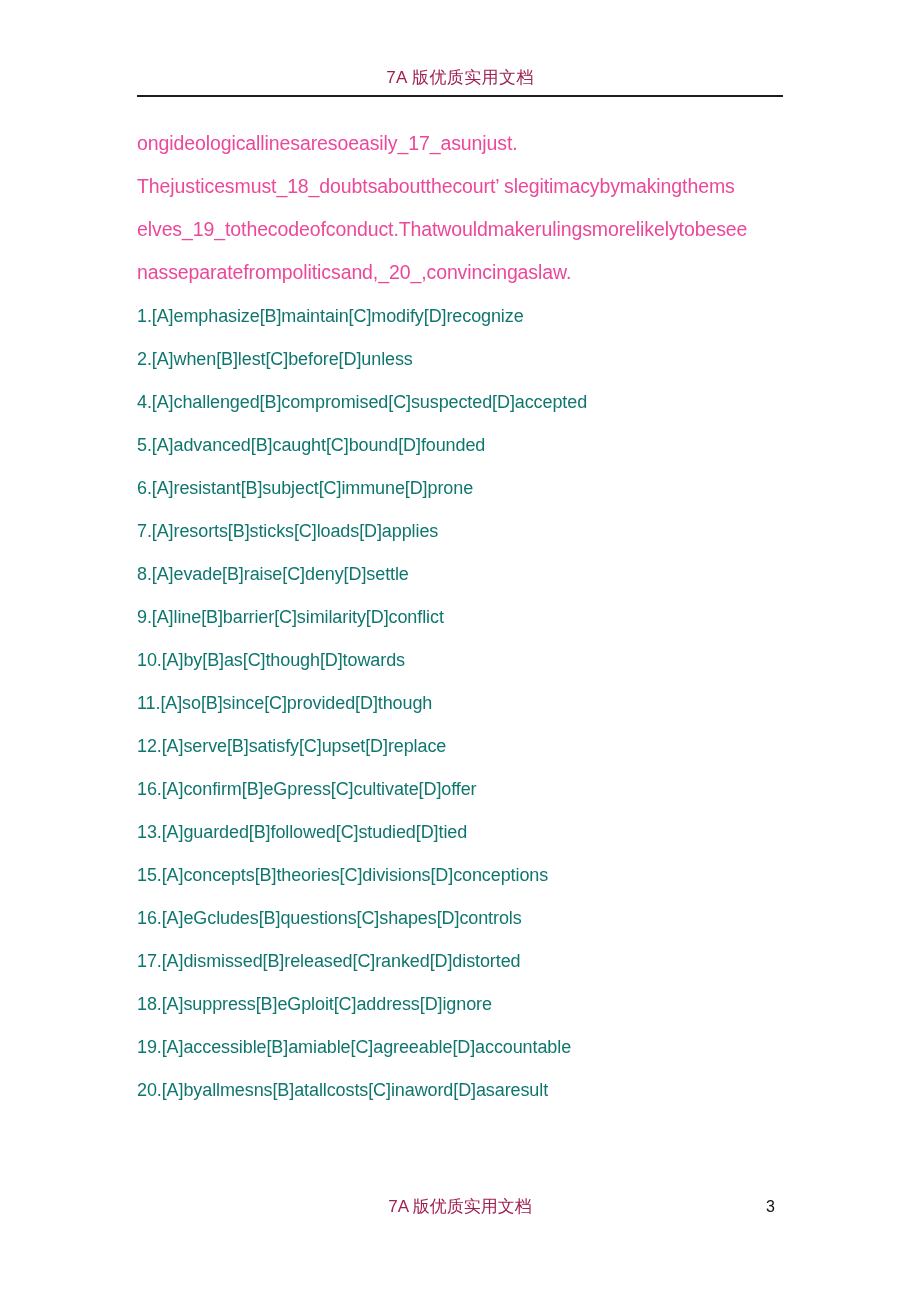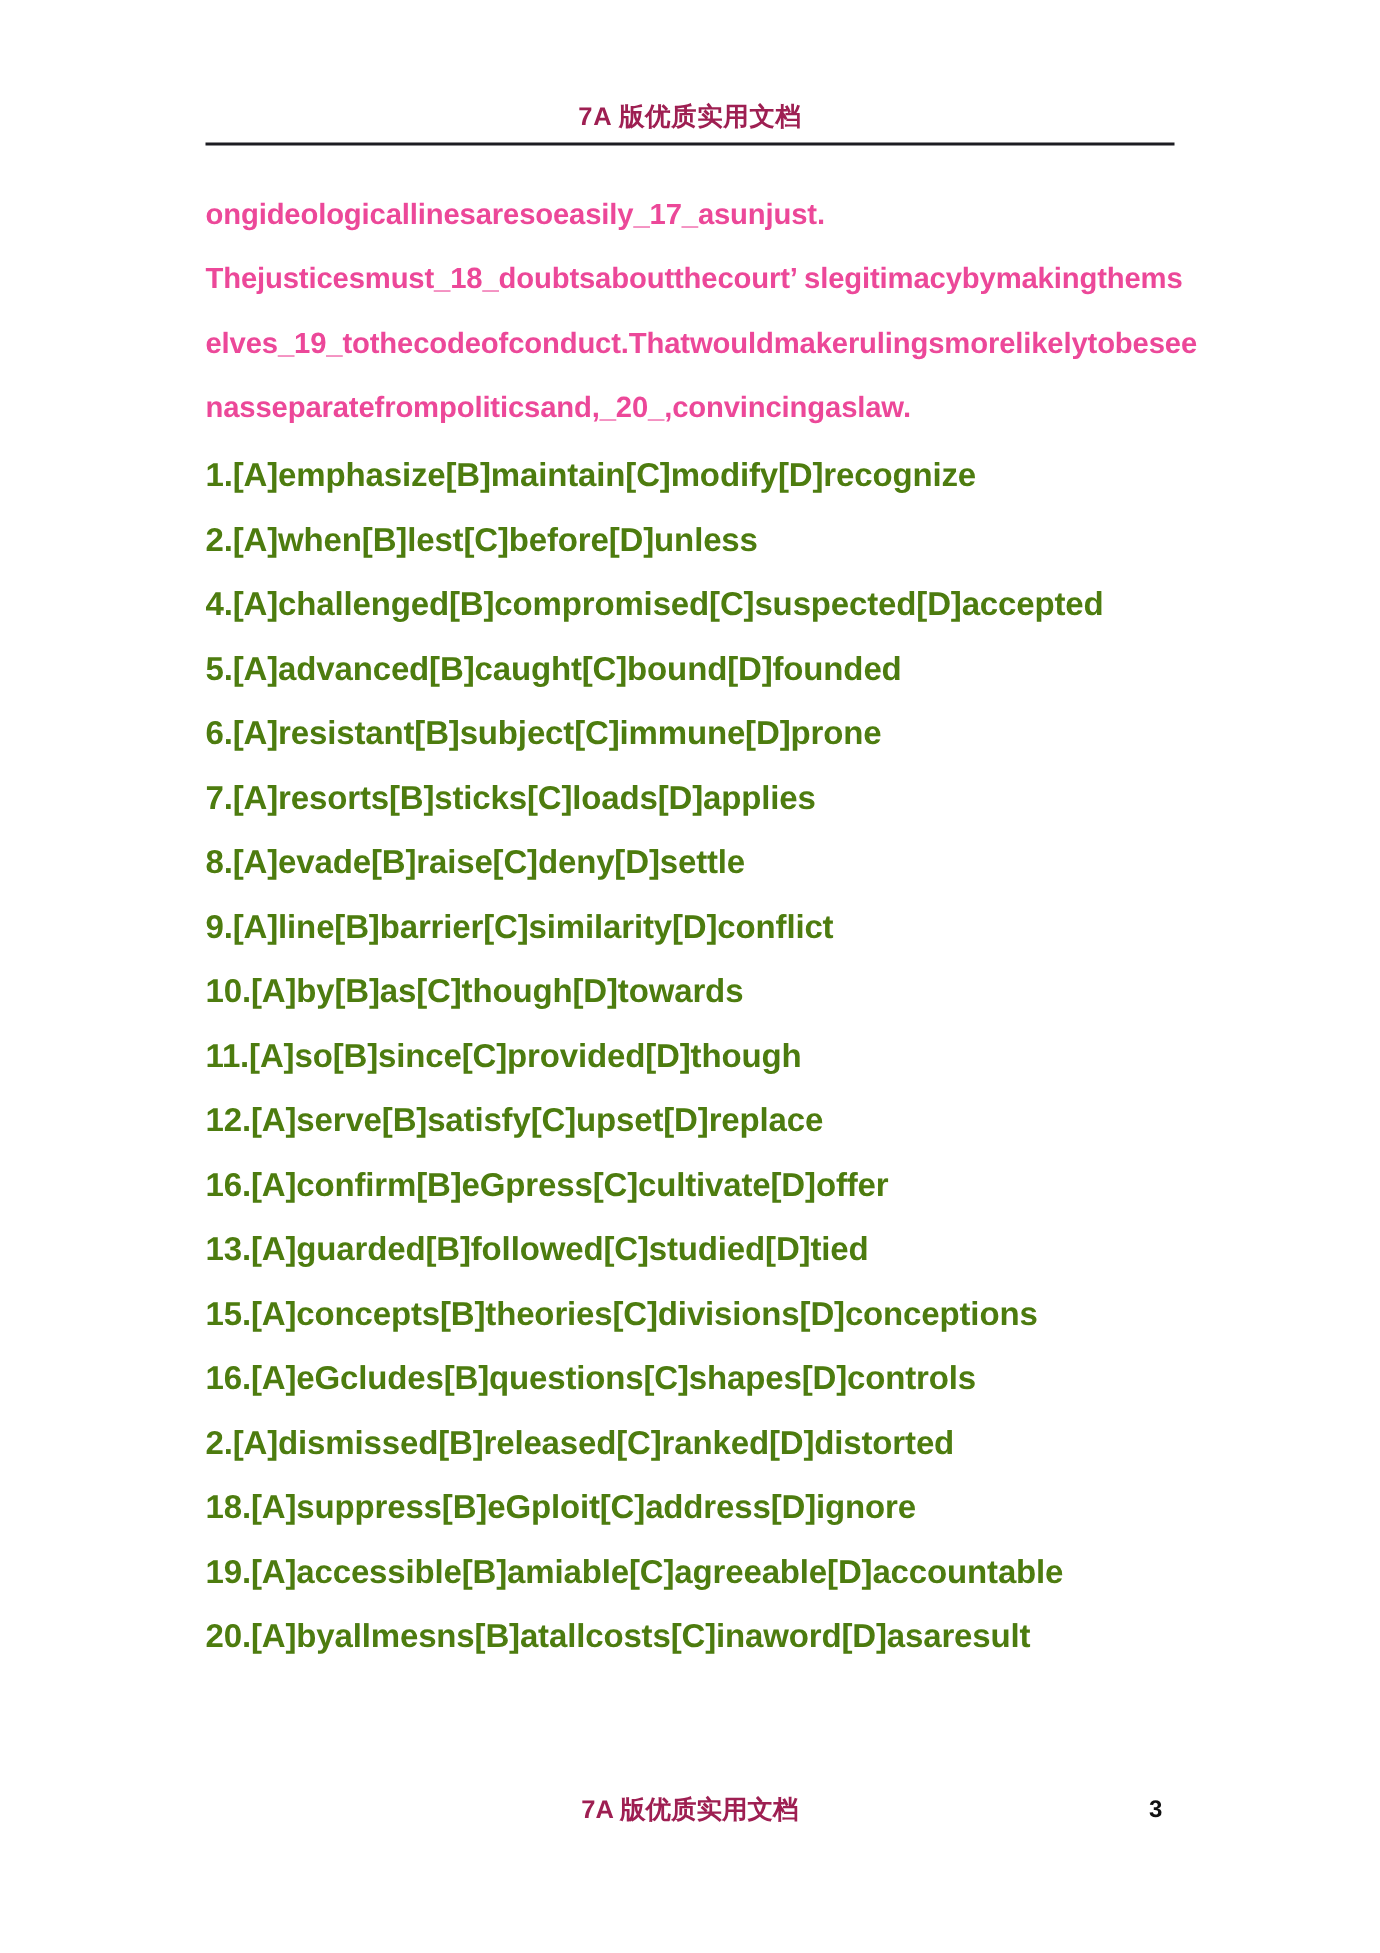--- a/index.html
+++ b/index.html
@@ -11,21 +11,20 @@
   body {
     font-family: "Liberation Sans", "DejaVu Sans", sans-serif;
   }
   .page {
     position: relative;
     width: 920px;
     height: 1302px;
     background: #ffffff;
     overflow: hidden;
     margin: 0 auto;
-    font-weight: bold;
   }
 
   
   .header {
     position: absolute;
     left: 137px;
     top: 68px;
     width: 646px;
   }
   .header-title {
@@ -61,22 +60,22 @@
     font-size: 19.5px;
   }
 
   .choices {
     position: absolute;
     left: 137px;
     top: 295px;
     width: 680px;
   }
   .choice-line {
-    color: #4d7c0f;
-    font-size: 22px;
+    color: #0f766e;
+    font-size: 18px;
     line-height: 43px;
     white-space: nowrap;
     letter-spacing: -0.1px;
   }
 
   
   .footer {
     position: absolute;
     left: 0;
     top: 1196px;
@@ -129,21 +128,21 @@
     <div class="choice-line">7.[A]resorts[B]sticks[C]loads[D]applies</div>
     <div class="choice-line">8.[A]evade[B]raise[C]deny[D]settle</div>
     <div class="choice-line">9.[A]line[B]barrier[C]similarity[D]conflict</div>
     <div class="choice-line">10.[A]by[B]as[C]though[D]towards</div>
     <div class="choice-line">11.[A]so[B]since[C]provided[D]though</div>
     <div class="choice-line">12.[A]serve[B]satisfy[C]upset[D]replace</div>
     <div class="choice-line">16.[A]confirm[B]eGpress[C]cultivate[D]offer</div>
     <div class="choice-line">13.[A]guarded[B]followed[C]studied[D]tied</div>
     <div class="choice-line">15.[A]concepts[B]theories[C]divisions[D]conceptions</div>
     <div class="choice-line">16.[A]eGcludes[B]questions[C]shapes[D]controls</div>
-    <div class="choice-line">2.[A]dismissed[B]released[C]ranked[D]distorted</div>
+    <div class="choice-line">17.[A]dismissed[B]released[C]ranked[D]distorted</div>
     <div class="choice-line">18.[A]suppress[B]eGploit[C]address[D]ignore</div>
     <div class="choice-line">19.[A]accessible[B]amiable[C]agreeable[D]accountable</div>
     <div class="choice-line">20.[A]byallmesns[B]atallcosts[C]inaword[D]asaresult</div>
   </div>
 
   <div class="footer">
     <div class="footer-title">7A 版优质实用文档</div>
     <div class="footer-pageno">3</div>
   </div>
 

